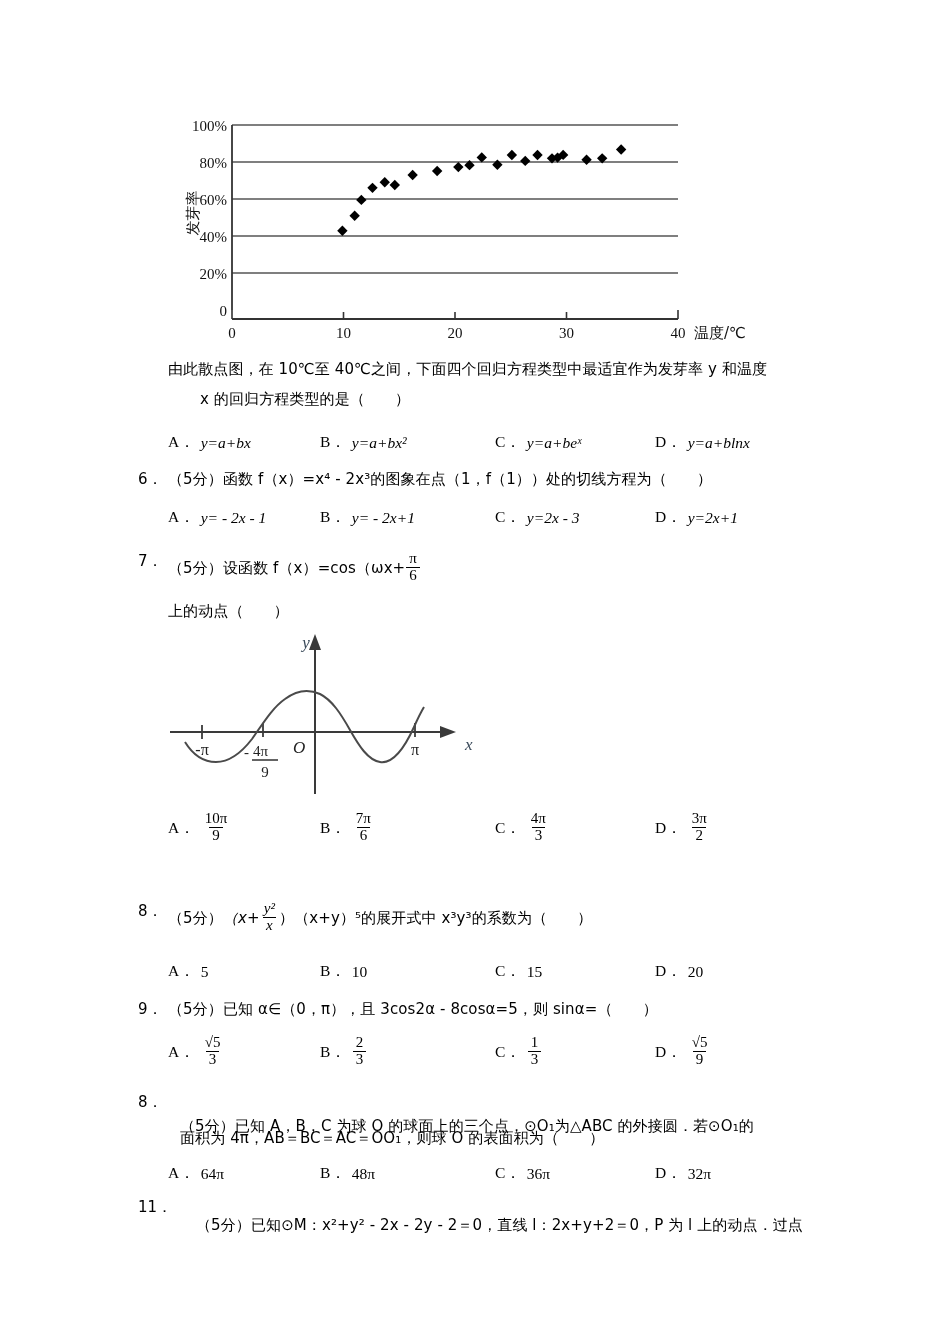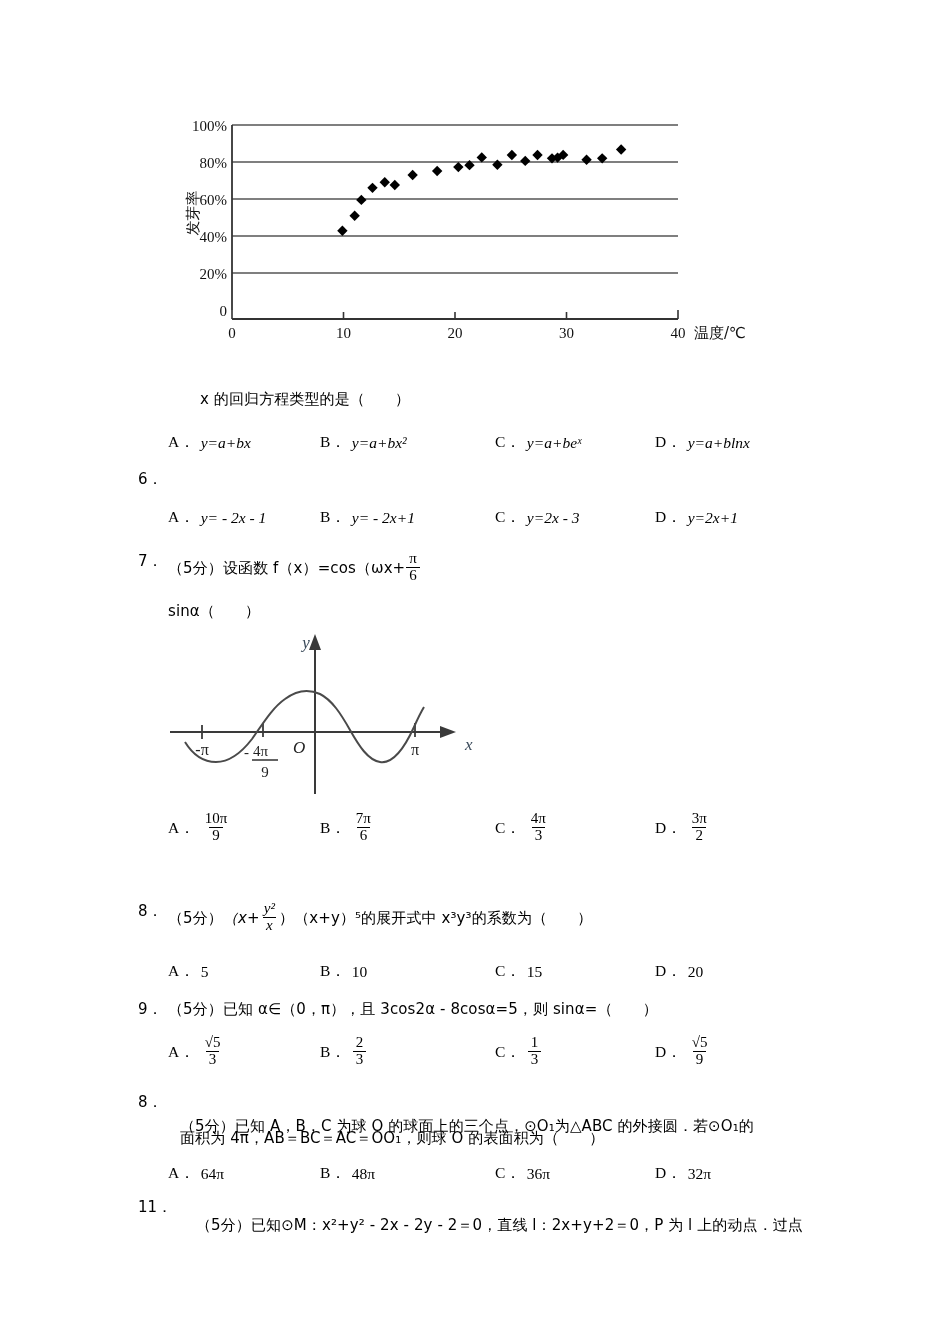--- a/index.html
+++ b/index.html
@@ -159,20 +159,23 @@
           <polygon points="382.005,48.16799999999999 387.205,53.367999999999995 382.005,58.568 376.805,53.367999999999995" fill="#000000"></polygon>
           <polygon points="387.58,47.39200000000001 392.78,52.59200000000001 387.58,57.792000000000016 382.38,52.59200000000001" fill="#000000"></polygon>
           <polygon points="393.155,44.676 398.35499999999996,49.876000000000005 393.155,55.07600000000001 387.955,49.876000000000005" fill="#000000"></polygon>
           <polygon points="416.57,49.525999999999996 421.77,54.726 416.57,59.926 411.37,54.726" fill="#000000"></polygon>
           <polygon points="432.18,48.16799999999999 437.38,53.367999999999995 432.18,58.568 426.98,53.367999999999995" fill="#000000"></polygon>
           <polygon points="451.135,39.243999999999986 456.335,44.44399999999999 451.135,49.64399999999999 445.935,44.44399999999999" fill="#000000"></polygon>
         </g>
     </svg>
   </div>
 
+  <div class="qline" style="left:168px; top:360px;">
+    <span class="cn">由此散点图，在 10℃至 40℃之间，下面四个回归方程类型中最适宜作为发芽率 y 和温度</span>
+  </div>
   <div class="qline" style="left:168px; top:390px;margin-left:32px;">
     <span class="cn">x 的回归方程类型的是（　　）</span>
   </div>
 
   <div class="opt-row" style="left:168px; top:432px;">
     <div class="opt" style="left:0px;">
       <span class="lbl">A．</span>
       <span class="ital">y=a+bx</span>
     </div>
     <div class="opt" style="left:152px;">
@@ -184,20 +187,23 @@
       <span class="ital">y=a+beˣ</span>
     </div>
     <div class="opt" style="left:487px;">
       <span class="lbl">D．</span>
       <span class="ital">y=a+blnx</span>
     </div>
   </div>
 
   <div class="qnum" style="left:138px; top:470px;">
     <span class="cn">6．</span>
+  </div>
+  <div class="qline" style="left:168px; top:470px;">
+    <span class="cn">（5分）</span><span class="cn">函数 f（x）=x⁴ - 2x³的图象在点（1，f（1））处的切线方程为（　　）</span>
   </div>
 
   <div class="opt-row" style="left:168px; top:507px;">
     <div class="opt" style="left:0px;">
       <span class="lbl">A．</span>
       <span class="ital">y= - 2x - 1</span>
     </div>
     <div class="opt" style="left:152px;">
       <span class="lbl">B．</span>
       <span class="ital">y= - 2x+1</span>
@@ -217,21 +223,21 @@
   </div>
   <div class="qline" style="left:168px; top:552px; display:flex; align-items:center;">
     <span class="cn">（5分）</span>
       <span class="cn">设函数 f（x）=cos（ωx+</span>
       <span class="frac">
         <span class="num">π</span>
         <span class="den">6</span>
      </span>
   </div>
   <div class="qline" style="left:168px; top:602px;">
-    <span class="cn">sinα（　　）</span>
+    <span class="cn">上的动点（　　）</span>
   </div>
 
   <div class="wave-wrap">
     <svg width="340" height="180" viewBox="0 0 340 180">
 
       <line x1="10" y1="110" x2="280" y2="110" stroke="#3a3a3a" stroke-width="2"></line>
       <polygon points="280,104 296,110 280,116" fill="#3a3a3a"></polygon>
 
       <line x1="155" y1="172" x2="155" y2="28" stroke="#3a3a3a" stroke-width="2"></line>
       <polygon points="149,28 155,12 161,28" fill="#3a3a3a"></polygon>

